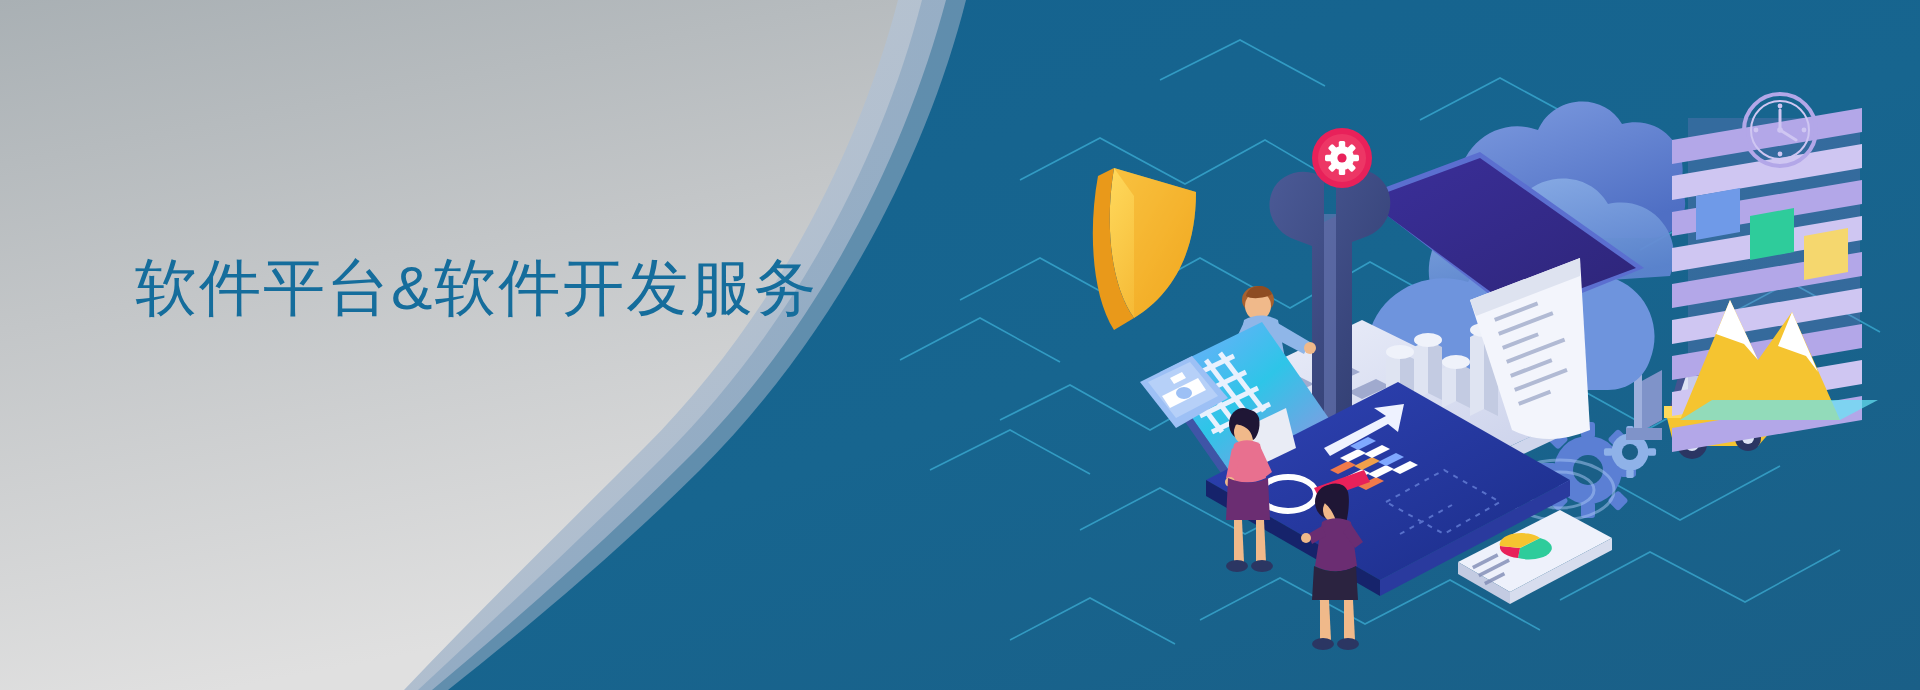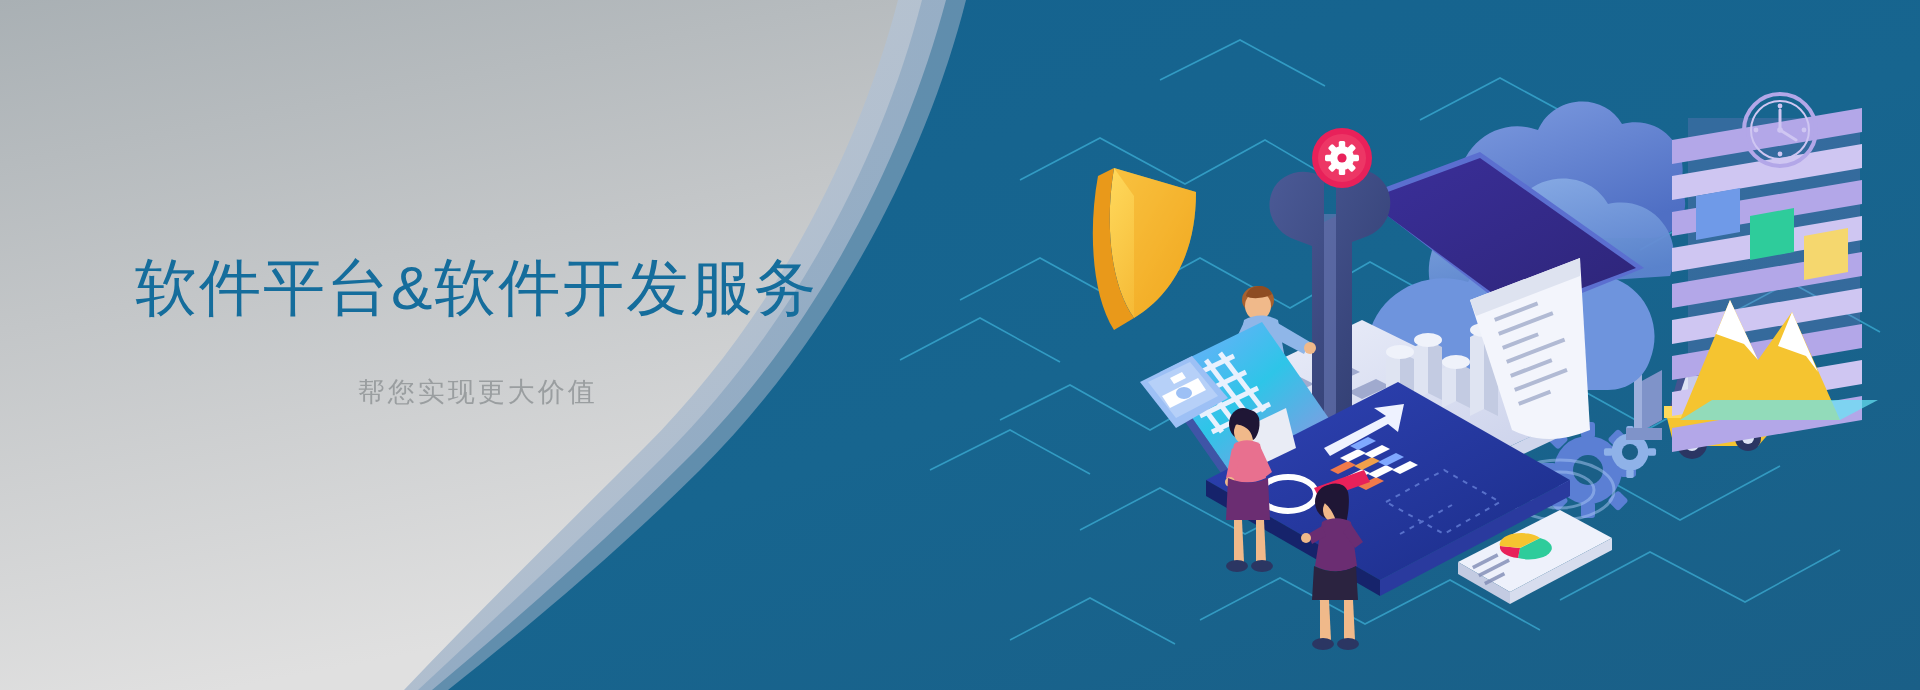--- a/index.html
+++ b/index.html
@@ -23,21 +23,20 @@
     width: 1920px;
     height: 690px;
     display: block;
   }
   .copy {
     position: absolute;
     left: 135px;
     top: 255px;
     z-index: 5;
     pointer-events: none;
-    text-align: center;
   }
   .headline {
     margin: 0;
     font-size: 62px;
     line-height: 1.05;
     font-weight: 400;
     letter-spacing: 2px;
     color: #156d9c;
     white-space: nowrap;
     font-family: "Liberation Sans", "DejaVu Sans", sans-serif;
@@ -464,16 +463,15 @@
 
       <path d="M0,0 L966,0 C928,150 840,330 700,470 C620,550 530,625 448,690 L0,690 Z" fill="#9fb0c6" opacity="0.55"></path>
       <path d="M0,0 L946,0 C906,150 822,326 684,462 C604,542 516,620 432,690 L0,690 Z" fill="url(#bandB)" opacity="0.75"></path>
       <path d="M0,0 L922,0 C884,148 800,320 664,456 C586,534 500,614 418,690 L0,690 Z" fill="url(#bandA)" opacity="0.85"></path>
       <path d="M0,0 L898,0 C860,146 778,314 644,448 C568,524 484,606 404,690 L0,690 Z" fill="url(#grayGrad)"></path>
     </g>
   </svg>
 
   <div class="copy">
     <h1 class="headline">软件平台&amp;软件开发服务</h1>
-    <p class="subline">帮您实现更大价值</p>
   </div>
 
 </div>
 
 </body></html>

